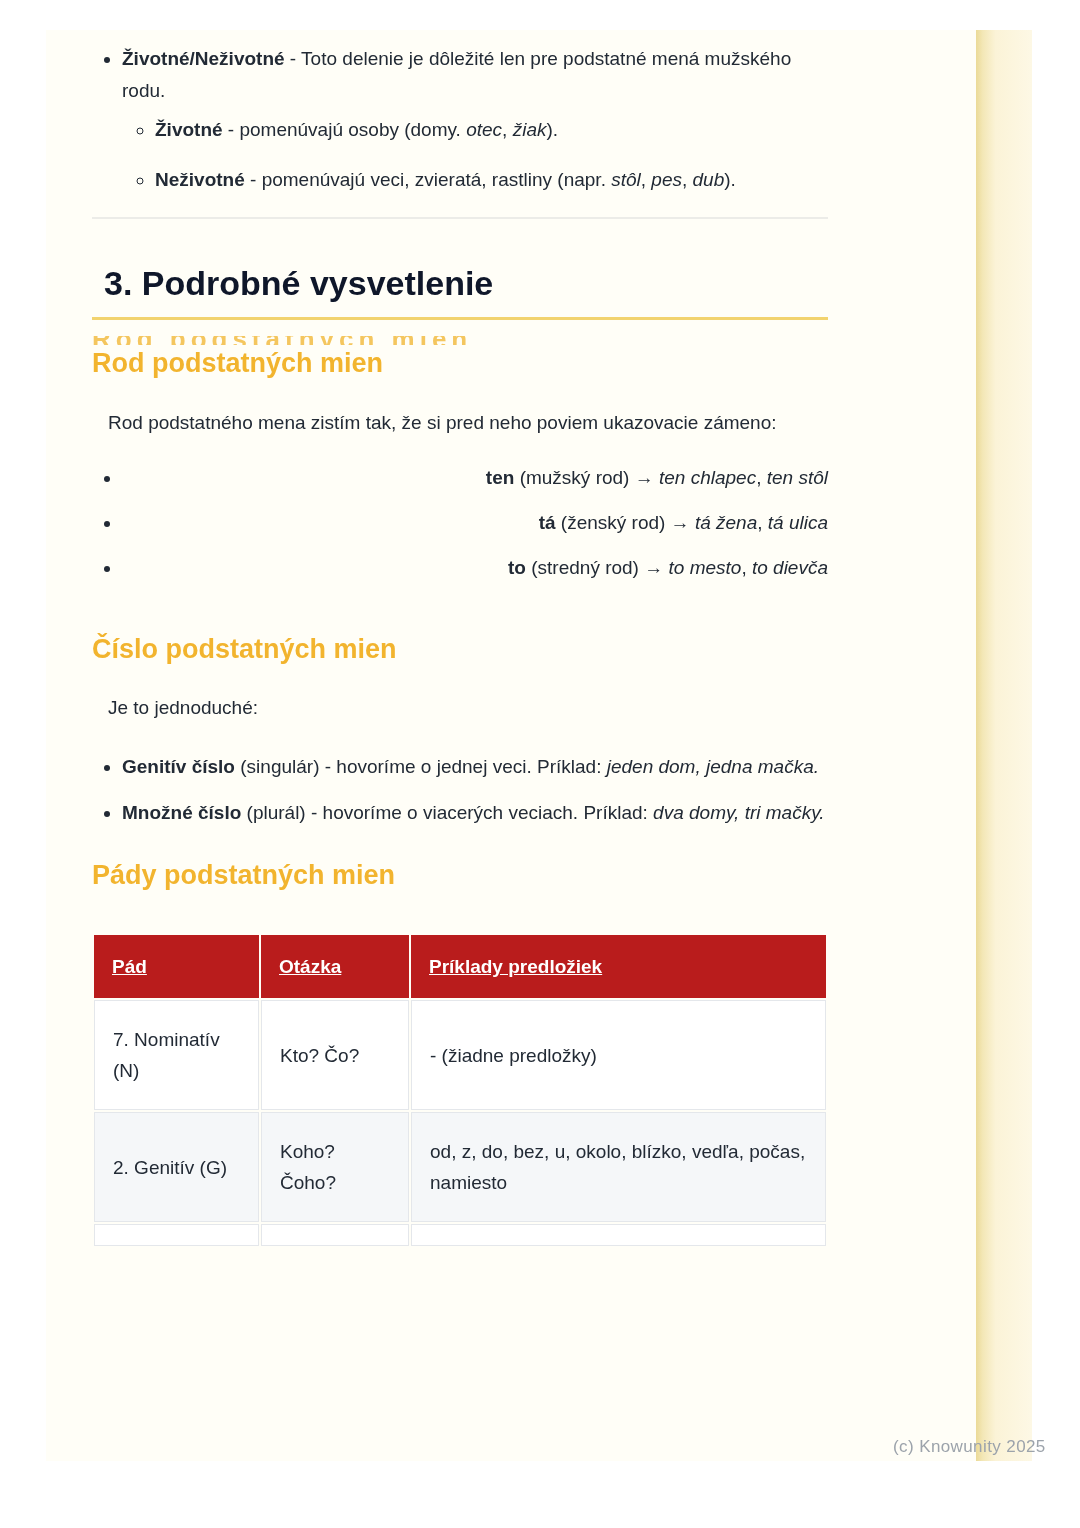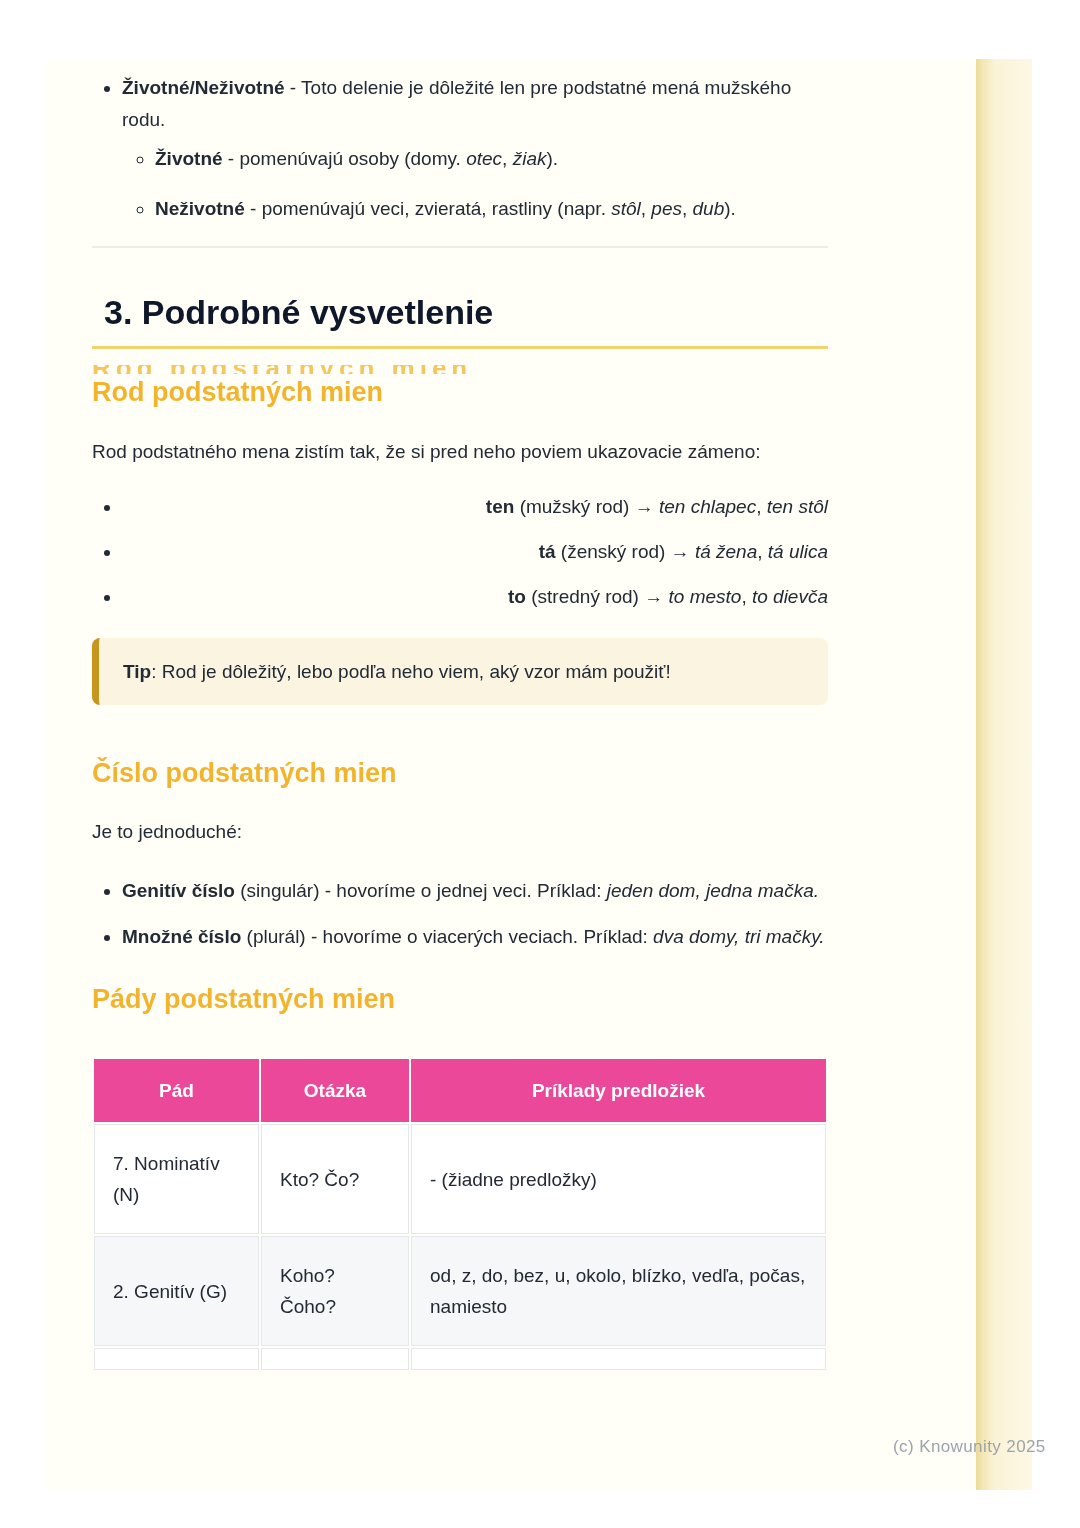--- a/index.html
+++ b/index.html
@@ -6,21 +6,21 @@
   html, body { width: 1080px; height: 1528px; }
   body {
     position: relative;
     background: #ffffff;
     font-family: "Liberation Sans", "DejaVu Sans", sans-serif;
     color: #222A35;
     overflow: hidden;
   }
   .page {
     position: absolute;
-    left: 46px; top: 59px;
+    left: 46px; top: 30px;
     width: 986px; height: 1431px;
     background: #FFFEF7;
     overflow: hidden;
   }
   .edge-stripe {
     position: absolute;
     right: 0; top: 0; bottom: 0;
     width: 56px;
     background: linear-gradient(90deg, #EBDA97 0%, #F3E7B6 12%, #FBF3D7 35%, #FDF8E5 100%);
   }
@@ -76,21 +76,21 @@
   h2.sub-title {
     font-size: 27px;
     font-weight: 700;
     line-height: 1.25;
     color: #F2B42E;
   }
   h2.t-rod   { margin-top: 2px; }
   h2.t-cislo { margin-top: 52px; }
   h2.t-pady  { margin-top: 30px; }
 
-  p.para { margin-top: 27px; line-height: 30px; }
+  p.para { margin-top: 27px; line-height: 30px; margin-left: 16px; }
   p.just { text-align: justify; line-height: 32px; margin-top: 26px; }
 
   ul.gender-list { list-style: disc; padding-left: 30px; margin-top: 27px; }
   ul.gender-list > li { line-height: 26px; margin-bottom: 19px; text-align: right; }
 
   .tip-box {
     margin-top: 28px;
     background: #FAF4E1;
     border-left: 7px solid #C8941C;
     border-radius: 8px;
@@ -104,26 +104,27 @@
   table.cases-table {
     width: 100%;
     margin-top: 40px;
     border-collapse: separate;
     border-spacing: 2px;
     font-size: 19px;
   }
   table.cases-table col.c1 { width: 165px; }
   table.cases-table col.c2 { width: 148px; }
   table.cases-table th {
-    background: #ec4899;
+    background: #b91c1c;
     color: #ffffff;
     font-weight: 700;
-    text-align: center;
+    text-align: left;
     padding: 19px 18px;
     line-height: 25px;
+    text-decoration: underline;
   }
   table.cases-table td {
     background: #ffffff;
     border: 1px solid #E4E7EB;
     padding: 23px 18px;
     vertical-align: middle;
     line-height: 31px;
   }
   table.cases-table tr.alt td { background: #F5F7F9; }
   table.cases-table tr.partial td { padding: 10px 18px; }
@@ -167,23 +168,20 @@
 
     <h2 class="sub-title t-rod">Rod podstatných mien</h2>
     <p class="para">Rod podstatného mena zistím tak, že si pred neho poviem ukazovacie zámeno:</p>
 
     <ul class="gender-list">
       <li><span class="b">ten</span><span> (mužský rod) → </span><span class="i">ten chlapec</span><span>, </span><span class="i">ten stôl</span></li>
       <li><span class="b">tá</span><span> (ženský rod) → </span><span class="i">tá žena</span><span>, </span><span class="i">tá ulica</span></li>
       <li><span class="b">to</span><span> (stredný rod) → </span><span class="i">to mesto</span><span>, </span><span class="i">to dievča</span></li>
     </ul>
 
-    <div class="tip-box">
-      <span><span class="b">Tip</span><span>: Rod je dôležitý, lebo podľa neho viem, aký vzor mám použiť!</span></span>
-    </div>
 
     <h2 class="sub-title t-cislo">Číslo podstatných mien</h2>
     <p class="para">Je to jednoduché:</p>
 
     <ul class="number-list">
       <li><span class="b">Genitív číslo</span><span> (singulár) - hovoríme o jednej veci. Príklad: </span><span class="i">jeden dom, jedna mačka.</span></li>
       <li><span class="b">Množné číslo</span><span> (plurál) - hovoríme o viacerých veciach. Príklad: </span><span class="i">dva domy, tri mačky.</span></li>
     </ul>
 
     <h2 class="sub-title t-pady">Pády podstatných mien</h2>

